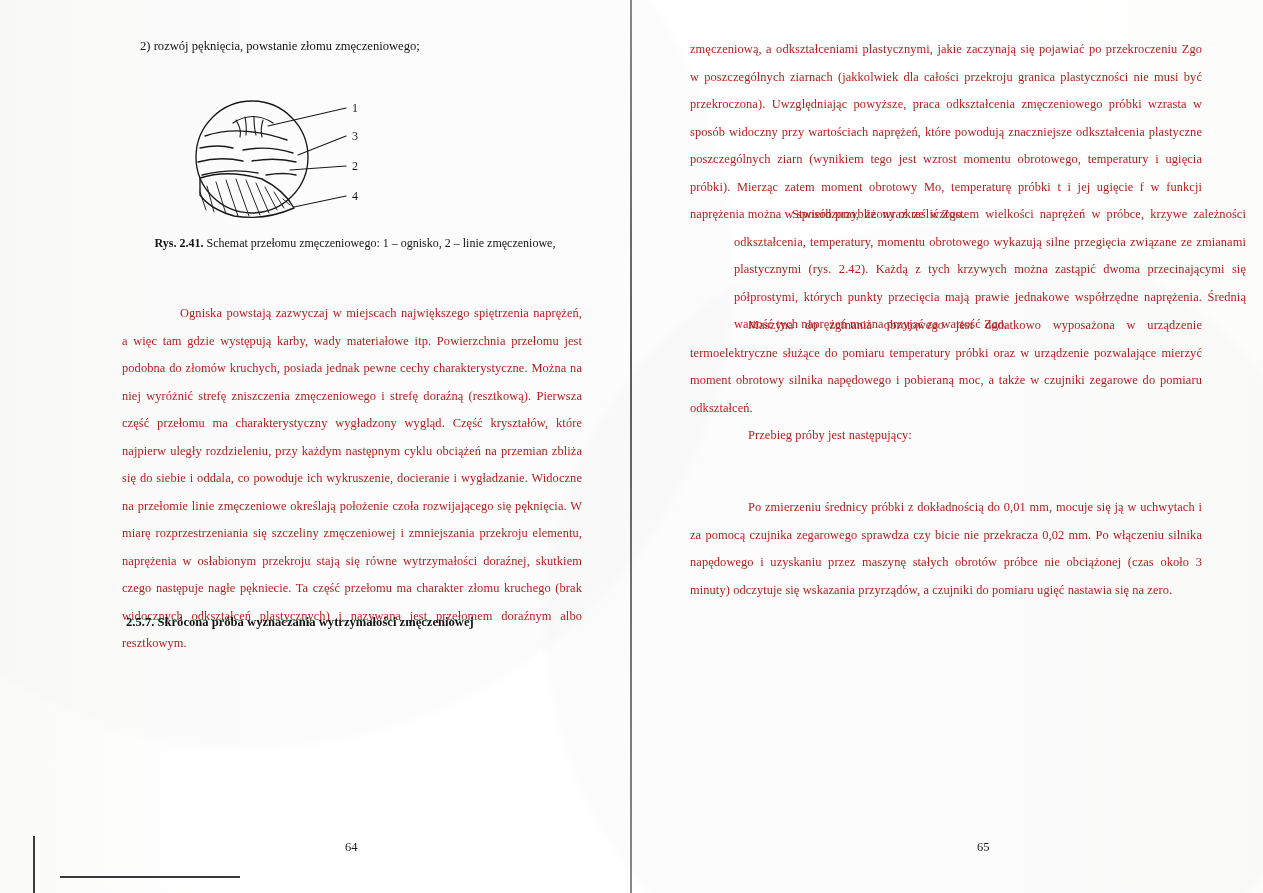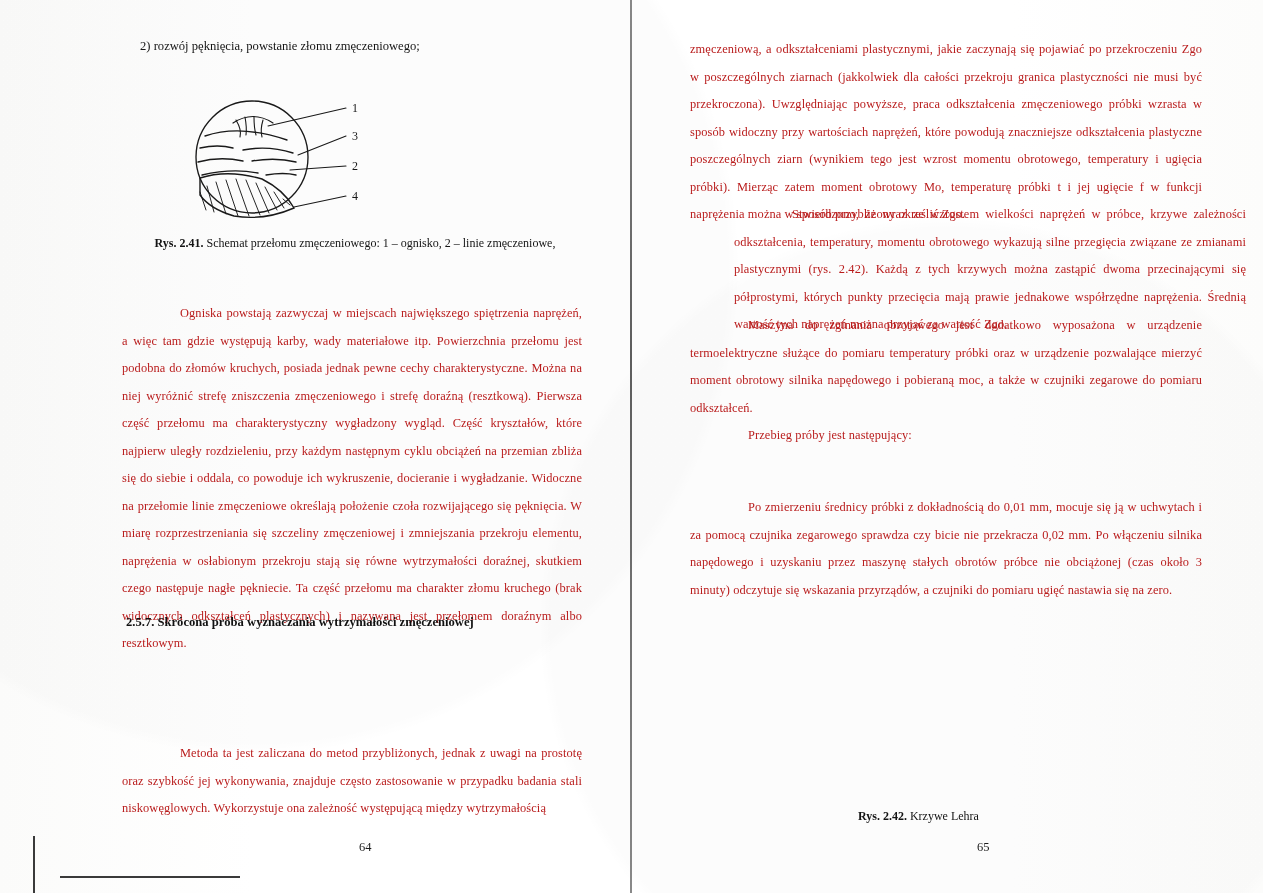--- a/index.html
+++ b/index.html
@@ -155,25 +155,22 @@
 
   <div class="col txt-blur" style="left:122px;top:300px;width:460px;">
     <p class="body-text indent">Ogniska powstają zazwyczaj w miejscach największego spiętrzenia naprężeń, a więc tam gdzie występują karby, wady materiałowe itp. Powierzchnia przełomu jest podobna do złomów kruchych, posiada jednak pewne cechy charakterystyczne. Można na niej wyróżnić strefę zniszczenia zmęczeniowego i strefę doraźną (resztkową). Pierwsza część przełomu ma charakterystyczny wygładzony wygląd. Część kryształów, które najpierw uległy rozdzieleniu, przy każdym następnym cyklu obciążeń na przemian zbliża się do siebie i oddala, co powoduje ich wykruszenie, docieranie i wygładzanie. Widoczne na przełomie linie zmęczeniowe określają położenie czoła rozwijającego się pęknięcia. W miarę rozprzestrzeniania się szczeliny zmęczeniowej i zmniejszania przekroju elementu, naprężenia w osłabionym przekroju stają się równe wytrzymałości doraźnej, skutkiem czego następuje nagłe pękniecie. Ta część przełomu ma charakter złomu kruchego (brak widocznych odkształceń plastycznych) i nazywana jest przełomem doraźnym albo resztkowym.</p>
   </div>
 
   <div class="col txt-blur" style="left:122px;top:608px;width:460px;">
     <h3 class="section-head">2.5.7. Skrócona próba wyznaczania wytrzymałości zmęczeniowej</h3>
   </div>
 
 
-  <div class="col txt-blur" style="left:122px;top:740px;width:460px;">
-    <p class="body-text indent" style="text-indent:58px;">Metoda ta jest zaliczana do metod przybliżonych, jednak z uwagi na prostotę oraz szybkość jej wykonywania, znajduje często zastosowanie w przypadku badania stali niskowęglowych. Wykorzystuje ona zależność występującą między wytrzymałością</p>
-  </div>
 
-  <div class="pagenum txt-blur" style="left:345px;top:840px;margin-left:14px;">64</div>
+  <div class="pagenum txt-blur" style="left:345px;top:840px;">64</div>
 </div>
 
 <div class="page page-right">
 
   <div class="col txt-blur" style="left:58px;top:36px;width:512px;">
     <p class="body-text"><span>zmęczeniową, a odkształceniami plastycznymi, jakie zaczynają się pojawiać po przekroczeniu Zgo w poszczególnych ziarnach (jakkolwiek dla całości przekroju granica plastyczności nie musi być przekroczona). Uwzględniając powyższe, praca odkształcenia zmęczeniowego próbki wzrasta w sposób widoczny przy wartościach naprężeń, które powodują znaczniejsze odkształcenia plastyczne poszczególnych ziarn (wynikiem tego jest wzrost momentu obrotowego, temperatury i ugięcia próbki). Mierząc zatem moment obrotowy Mo, temperaturę próbki t i jej ugięcie f w funkcji naprężenia można w sposób przybliżony określić Zgo.</span></p>
   </div>
 
   <div class="col txt-blur" style="left:58px;top:201px;width:512px;margin-left:44px;">
     <p class="body-text indent">Stwierdzono, że wraz ze wzrostem wielkości naprężeń w próbce, krzywe zależności odkształcenia, temperatury, momentu obrotowego wykazują silne przegięcia związane ze zmianami plastycznymi (rys. 2.42). Każdą z tych krzywych można zastąpić dwoma przecinającymi się półprostymi, których punkty przecięcia mają prawie jednakowe współrzędne naprężenia. Średnią wartość tych naprężeń można przyjąć za wartość Zgo.</p>
@@ -184,20 +181,15 @@
   </div>
 
   <div class="col txt-blur" style="left:58px;top:312px;width:512px;">
     <p class="body-text indent">Maszyna do zginania obrotowego jest dodatkowo wyposażona w urządzenie termoelektryczne służące do pomiaru temperatury próbki oraz w urządzenie pozwalające mierzyć moment obrotowy silnika napędowego i pobieraną moc, a także w czujniki zegarowe do pomiaru odkształceń.</p>
   </div>
 
   <div class="col txt-blur" style="left:58px;top:450px;width:512px;margin-top:44px;">
     <p class="body-text indent">Po zmierzeniu średnicy próbki z dokładnością do 0,01 mm, mocuje się ją w uchwytach i za pomocą czujnika zegarowego sprawdza czy bicie nie przekracza 0,02 mm. Po włączeniu silnika napędowego i uzyskaniu przez maszynę stałych obrotów próbce nie obciążonej (czas około 3 minuty) odczytuje się wskazania przyrządów, a czujniki do pomiaru ugięć nastawia się na zero.</p>
   </div>
 
-  <div class="col txt-blur" style="left:218px;top:806px;width:320px;">
-    <div class="fig-caption" style="text-align:left;">
-      <b>Rys. 2.42.</b><span> Krzywe Lehra</span>
-    </div>
-  </div>
 
   <div class="pagenum txt-blur" style="left:345px;top:840px;">65</div>
 </div>
 
 </body></html>

